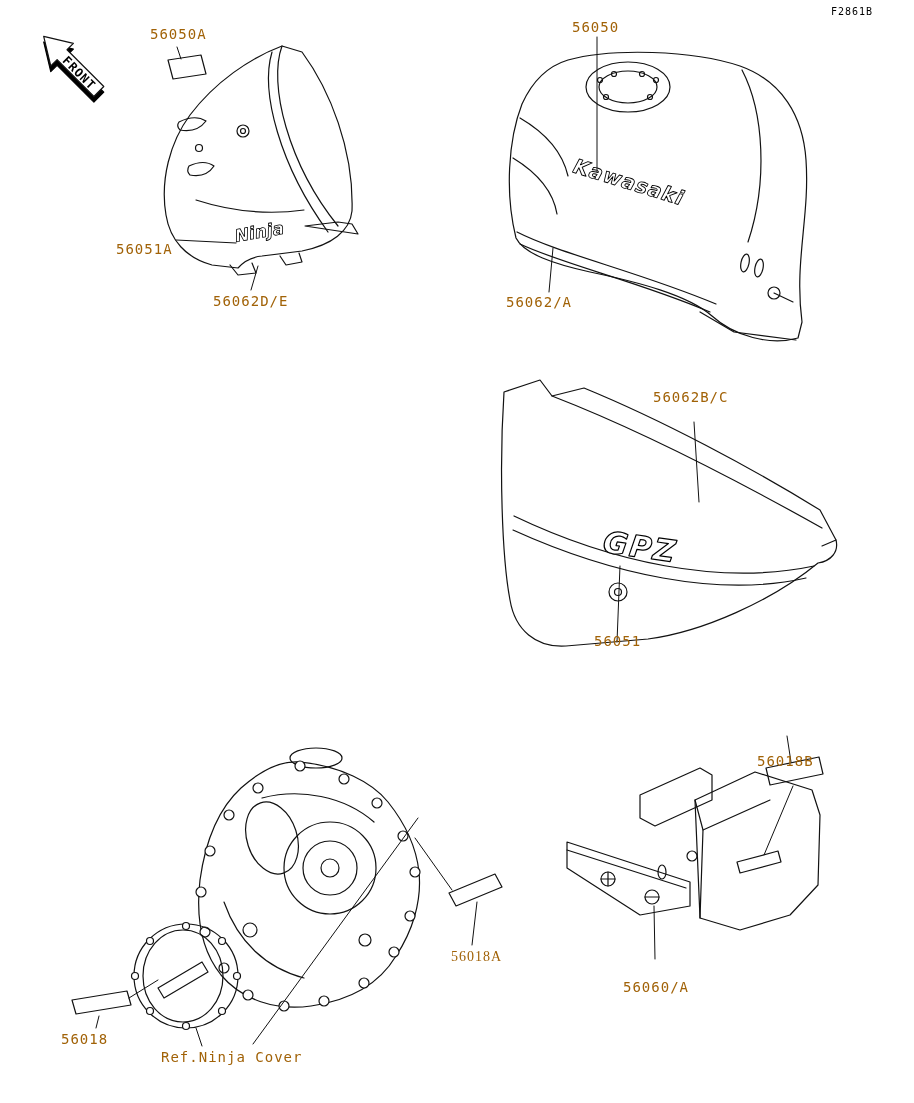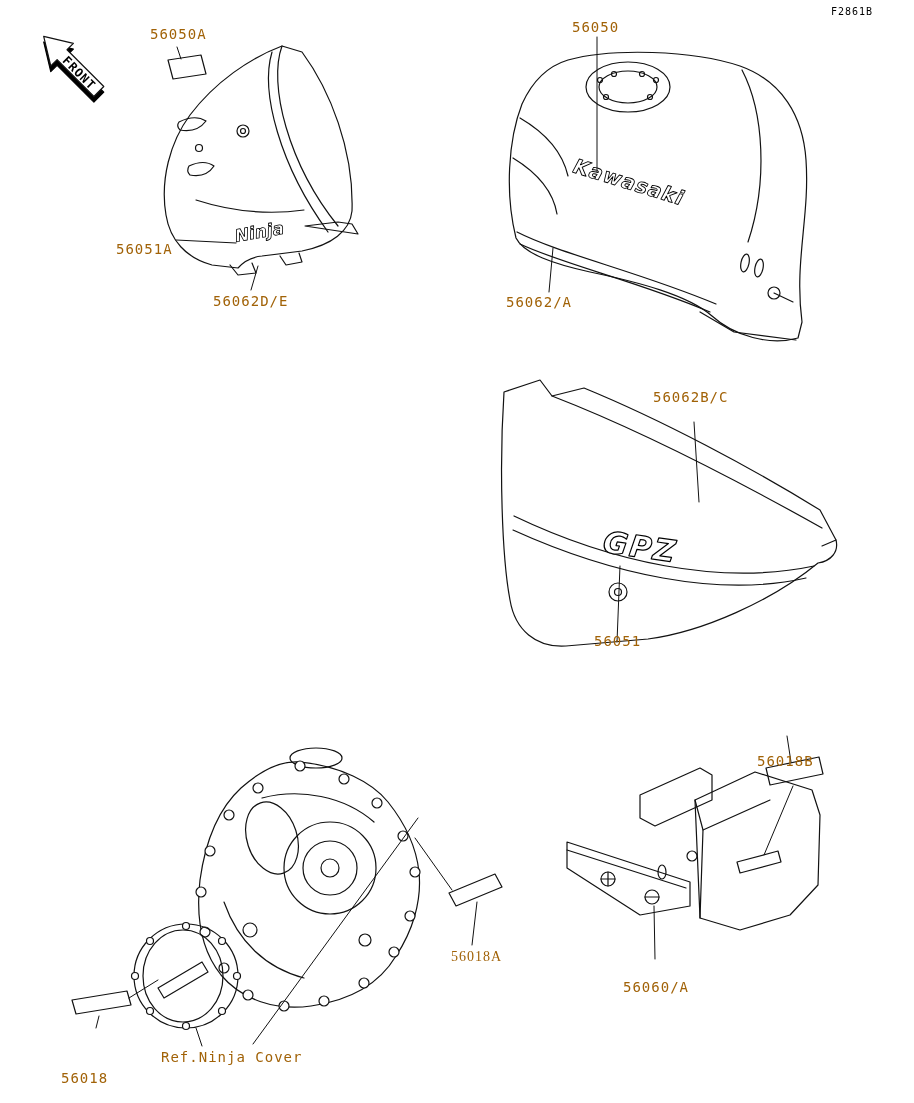--- a/index.html
+++ b/index.html
@@ -185,16 +185,16 @@
   <div class="part-label" style="left:150px;top:25px;">56050A</div>
   <div class="part-label" style="left:572px;top:18px;">56050</div>
   <div class="part-label" style="left:116px;top:240px;">56051A</div>
   <div class="part-label" style="left:213px;top:292px;">56062D/E</div>
   <div class="part-label" style="left:506px;top:293px;">56062/A</div>
   <div class="part-label" style="left:653px;top:388px;">56062B/C</div>
   <div class="part-label" style="left:594px;top:632px;">56051</div>
   <div class="part-label" style="left:757px;top:716px;margin-top:36px;">56018B</div>
   <div class="part-label" style="left:451px;top:948px;font-family:Liberation Serif, serif;">56018A</div>
   <div class="part-label" style="left:623px;top:978px;">56060/A</div>
-  <div class="part-label" style="left:61px;top:1030px;margin-top:39px;">56018</div>
+  <div class="part-label" style="left:61px;top:1030px;">56018</div>
   <div class="part-label" style="left:161px;top:1048px;">Ref.Ninja Cover</div>
 
 </div>
 
 </body></html>

